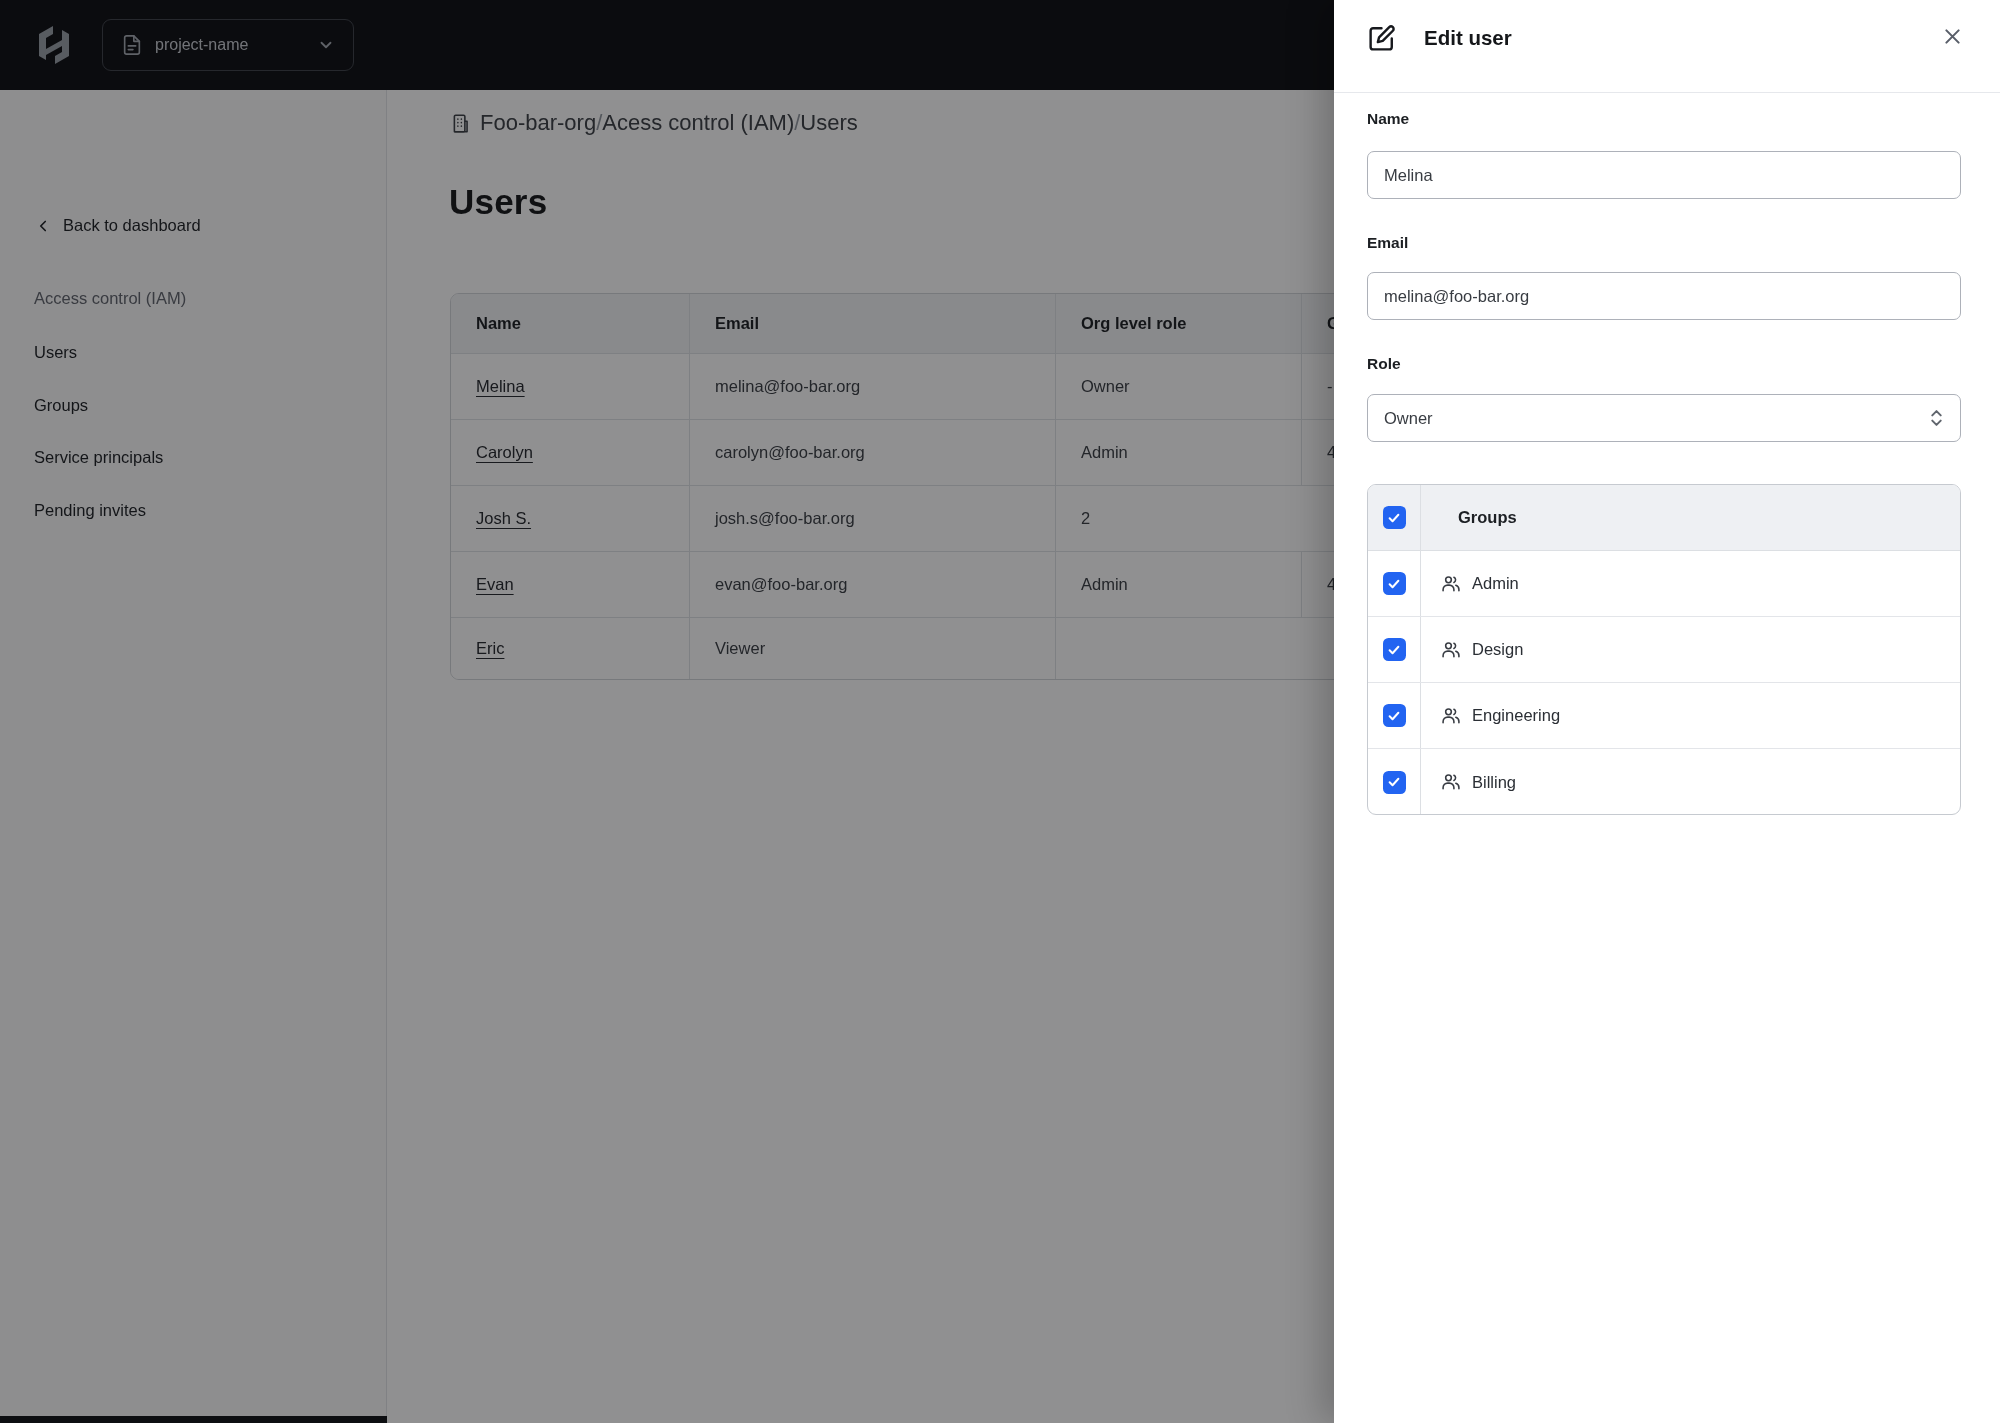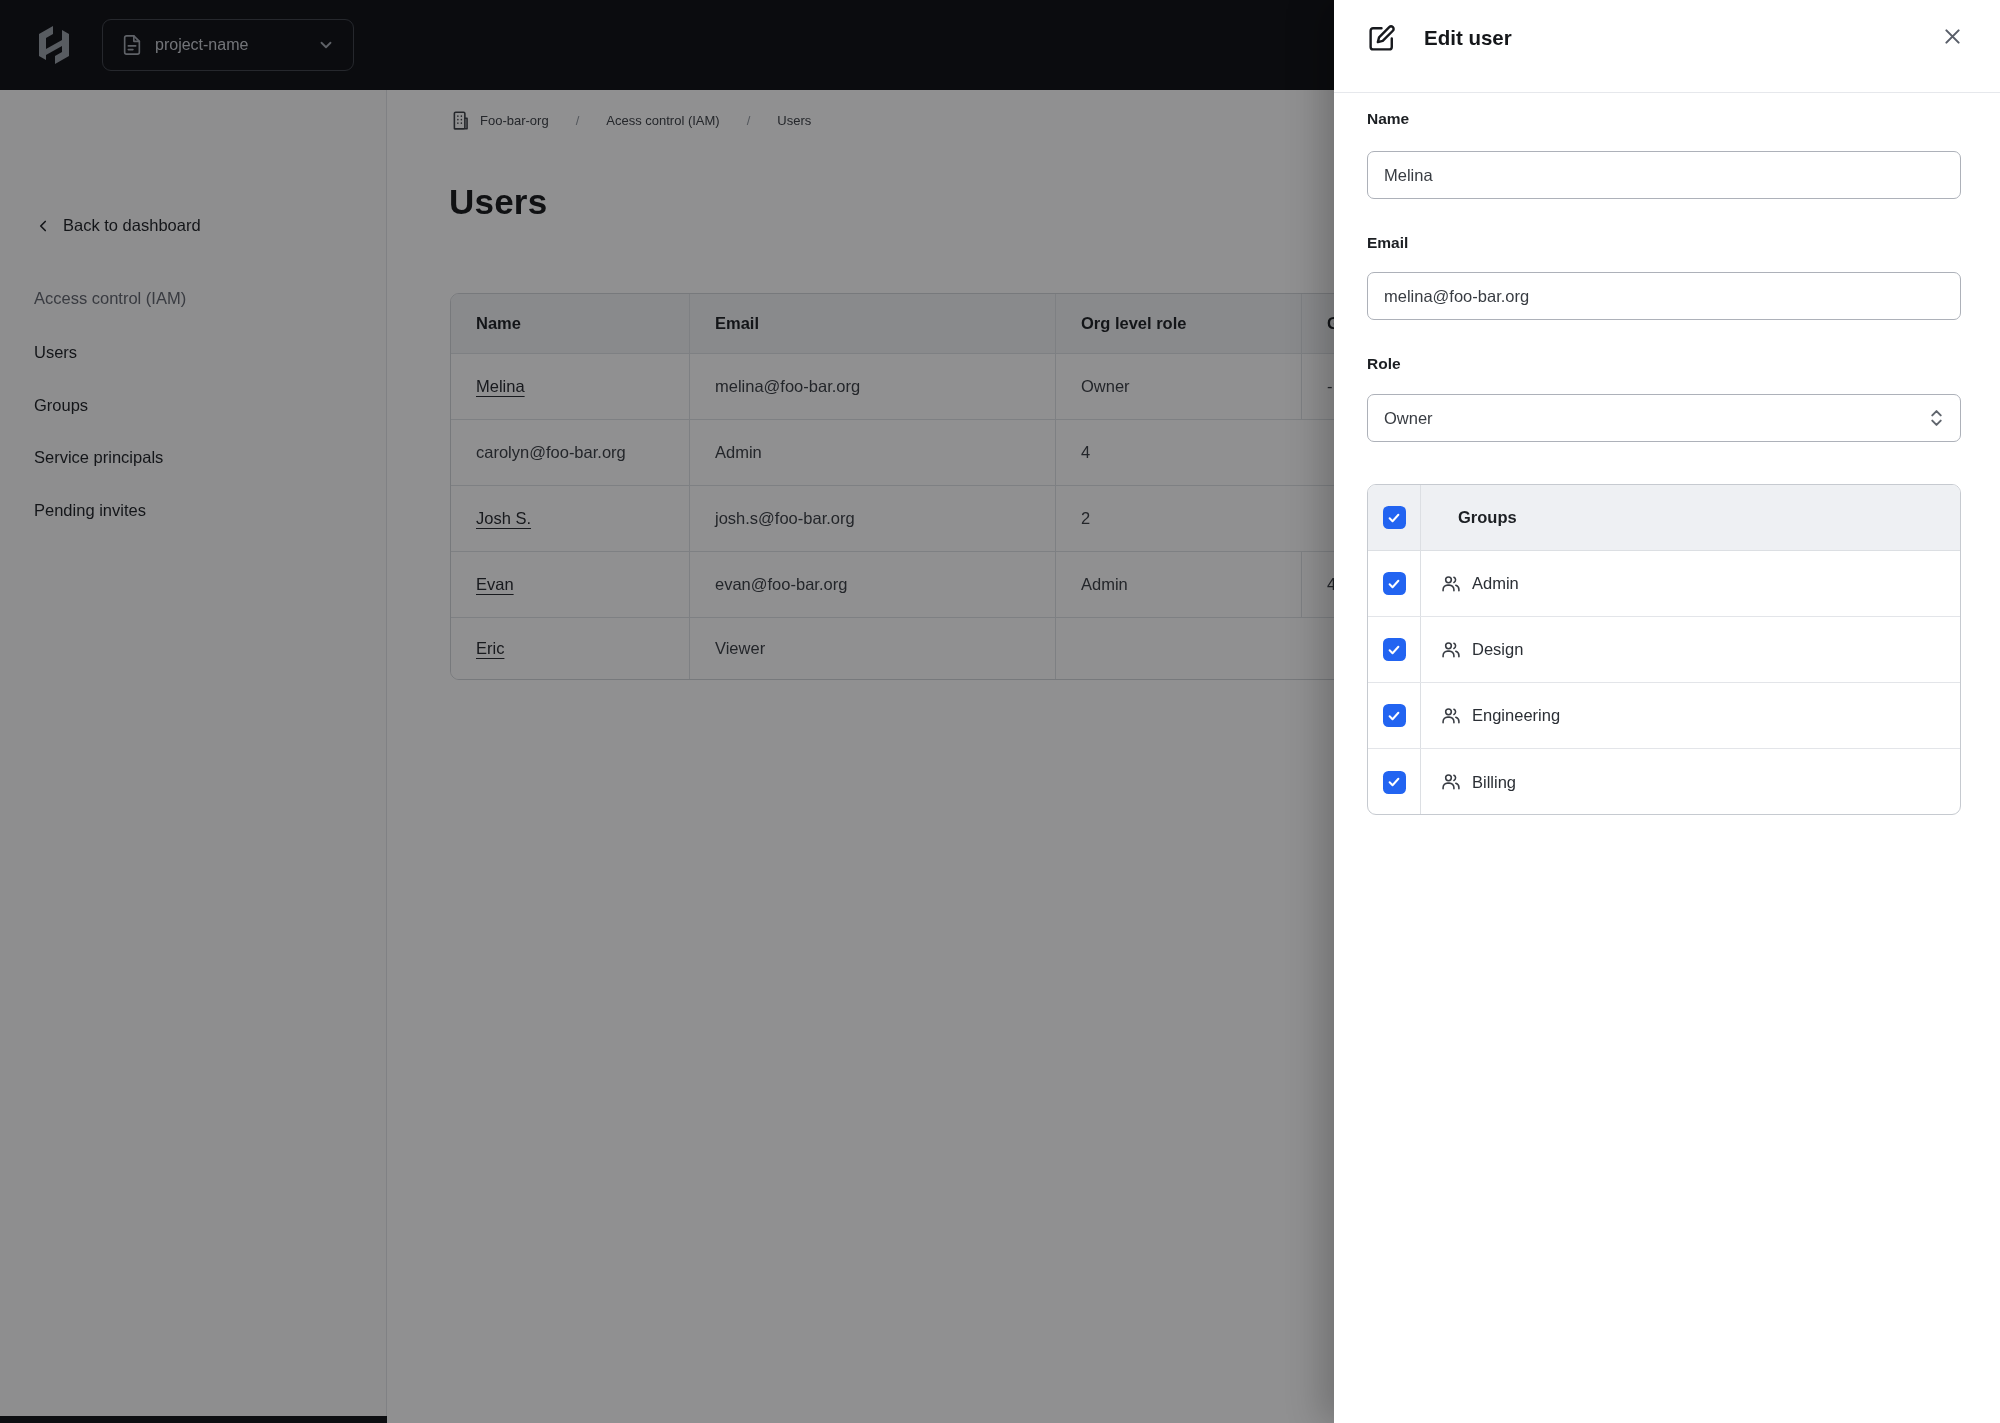--- a/index.html
+++ b/index.html
@@ -22,22 +22,22 @@
   .back-link { position:absolute; left:34px; top:126px; display:flex; align-items:center; gap:11px;
     font-size:16.5px; color:#1d2024; cursor:pointer; }
   .side-section { position:absolute; left:34px; top:199px; font-size:16.5px; color:#61656d; }
   .side-item { position:absolute; left:34px; font-size:16.5px; color:#1d2024; cursor:pointer; }
   .side-item.i0 { top:253px; } .side-item.i1 { top:306px; }
   .side-item.i2 { top:358px; } .side-item.i3 { top:411px; }
   .side-bottom-strip { position:absolute; left:0; bottom:0; width:387px; height:7px; background:#111317; }
 
   
   .main { position:absolute; left:388px; top:90px; right:0; bottom:0; background:#fff; z-index:1; }
-  .breadcrumb { position:absolute; left:62px; top:20px; display:flex; align-items:center; gap:27px;
-    font-size:13px; color:#3c4046; }
+  .breadcrumb { position:absolute; left:62px; top:20px; display:flex; align-items:center; gap:0;
+    font-size:22px; color:#3c4046; }
   .breadcrumb .org-wrap { display:flex; align-items:center; gap:9px; cursor:pointer; }
   .breadcrumb .sep { color:#9298a0; }
   .breadcrumb .crumb { cursor:pointer; }
   .page-title { position:absolute; left:61px; top:92px; font-size:35px; font-weight:700; color:#16181b; letter-spacing:.2px; }
 
   
   .users-table { position:absolute; left:62px; top:203px; width:1060px; border:1px solid #d2d5d9;
     border-radius:9px; background:#fff; overflow:hidden; }
   .t-row { display:grid; grid-template-columns:239px 366px 246px 207px; }
   .t-head { height:59px; background:#f3f4f6; }
@@ -153,20 +153,23 @@
 
       <div class="t-row t-body">
         <div class="cell">
             <span class="name-link">Melina</span>
           </div>
         <div class="cell">melina@foo-bar.org</div>
         <div class="cell">Owner</div>
         <div class="cell">-</div>
       </div>
       <div class="t-row t-body">
+        <div class="cell">
+            <span class="name-link">Carolyn</span>
+          </div>
         <div class="cell">carolyn@foo-bar.org</div>
         <div class="cell">Admin</div>
         <div class="cell">4</div>
       </div>
       <div class="t-row t-body">
         <div class="cell">
             <span class="name-link">Josh S.</span>
           </div>
         <div class="cell">josh.s@foo-bar.org</div>
         <div class="cell">2</div>

